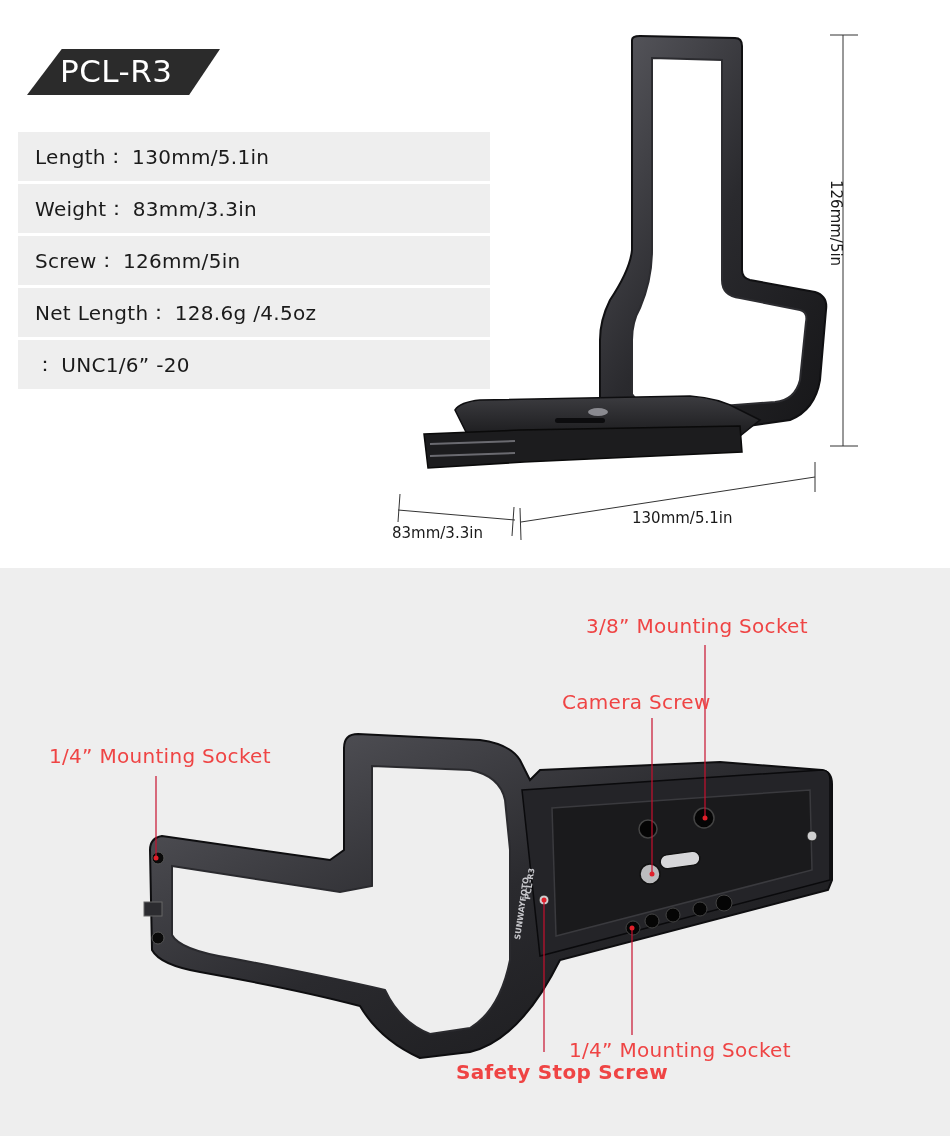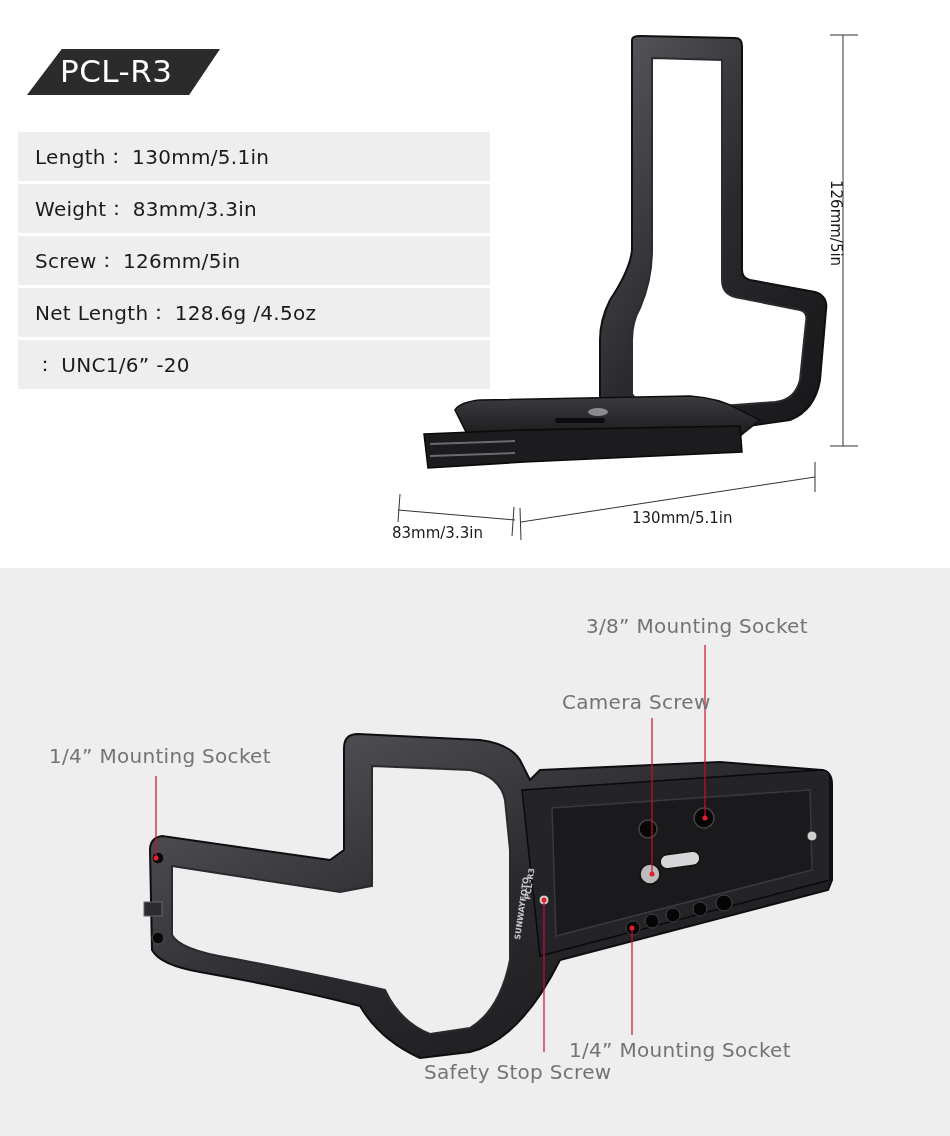--- a/index.html
+++ b/index.html
@@ -28,21 +28,21 @@
   .spec-row .sep { margin: 0 6px 0 0; }
 
   svg.art { position: absolute; left: 0; top: 0; }
 
   .dim-label { position: absolute; font-size: 15px; color: #1a1a1a; white-space: nowrap; }
   .dim-vert {
     position: absolute; left: 845px; top: 180px; font-size: 15px; color: #1a1a1a;
     transform: rotate(90deg); transform-origin: left top; white-space: nowrap;
   }
 
-  .callout { position: absolute; font-size: 20px; color: #737373; white-space: nowrap; letter-spacing: 0.3px; }
+  .callout { position: absolute; font-size: 20px; color: #ef4444; white-space: nowrap; letter-spacing: 0.3px; }
 </style>
 </head>
 <body>
 
 <div class="top"></div>
 <div class="bottom"></div>
 
 <div class="model-badge"></div>
 <div class="model-badge-text">PCL-R3</div>
 
@@ -157,13 +157,13 @@
 </svg>
 
 <div class="dim-vert">126mm/5in</div>
 <div class="dim-label" style="left:392px; top:524px;">83mm/3.3in</div>
 <div class="dim-label" style="left:632px; top:509px;">130mm/5.1in</div>
 
 <div class="callout" style="left:586px; top:614px;">3/8”  Mounting Socket</div>
 <div class="callout" style="left:562px; top:690px;">Camera Screw</div>
 <div class="callout" style="left:49px; top:744px;">1/4”  Mounting Socket</div>
 <div class="callout" style="left:569px; top:1038px;">1/4”  Mounting Socket</div>
-<div class="callout" style="left:424px; top:1060px;">Safety Stop Screw</div>
+<div class="callout" style="left:456px; top:1060px;font-weight:bold;">Safety Stop Screw</div>
 
 </body></html>

